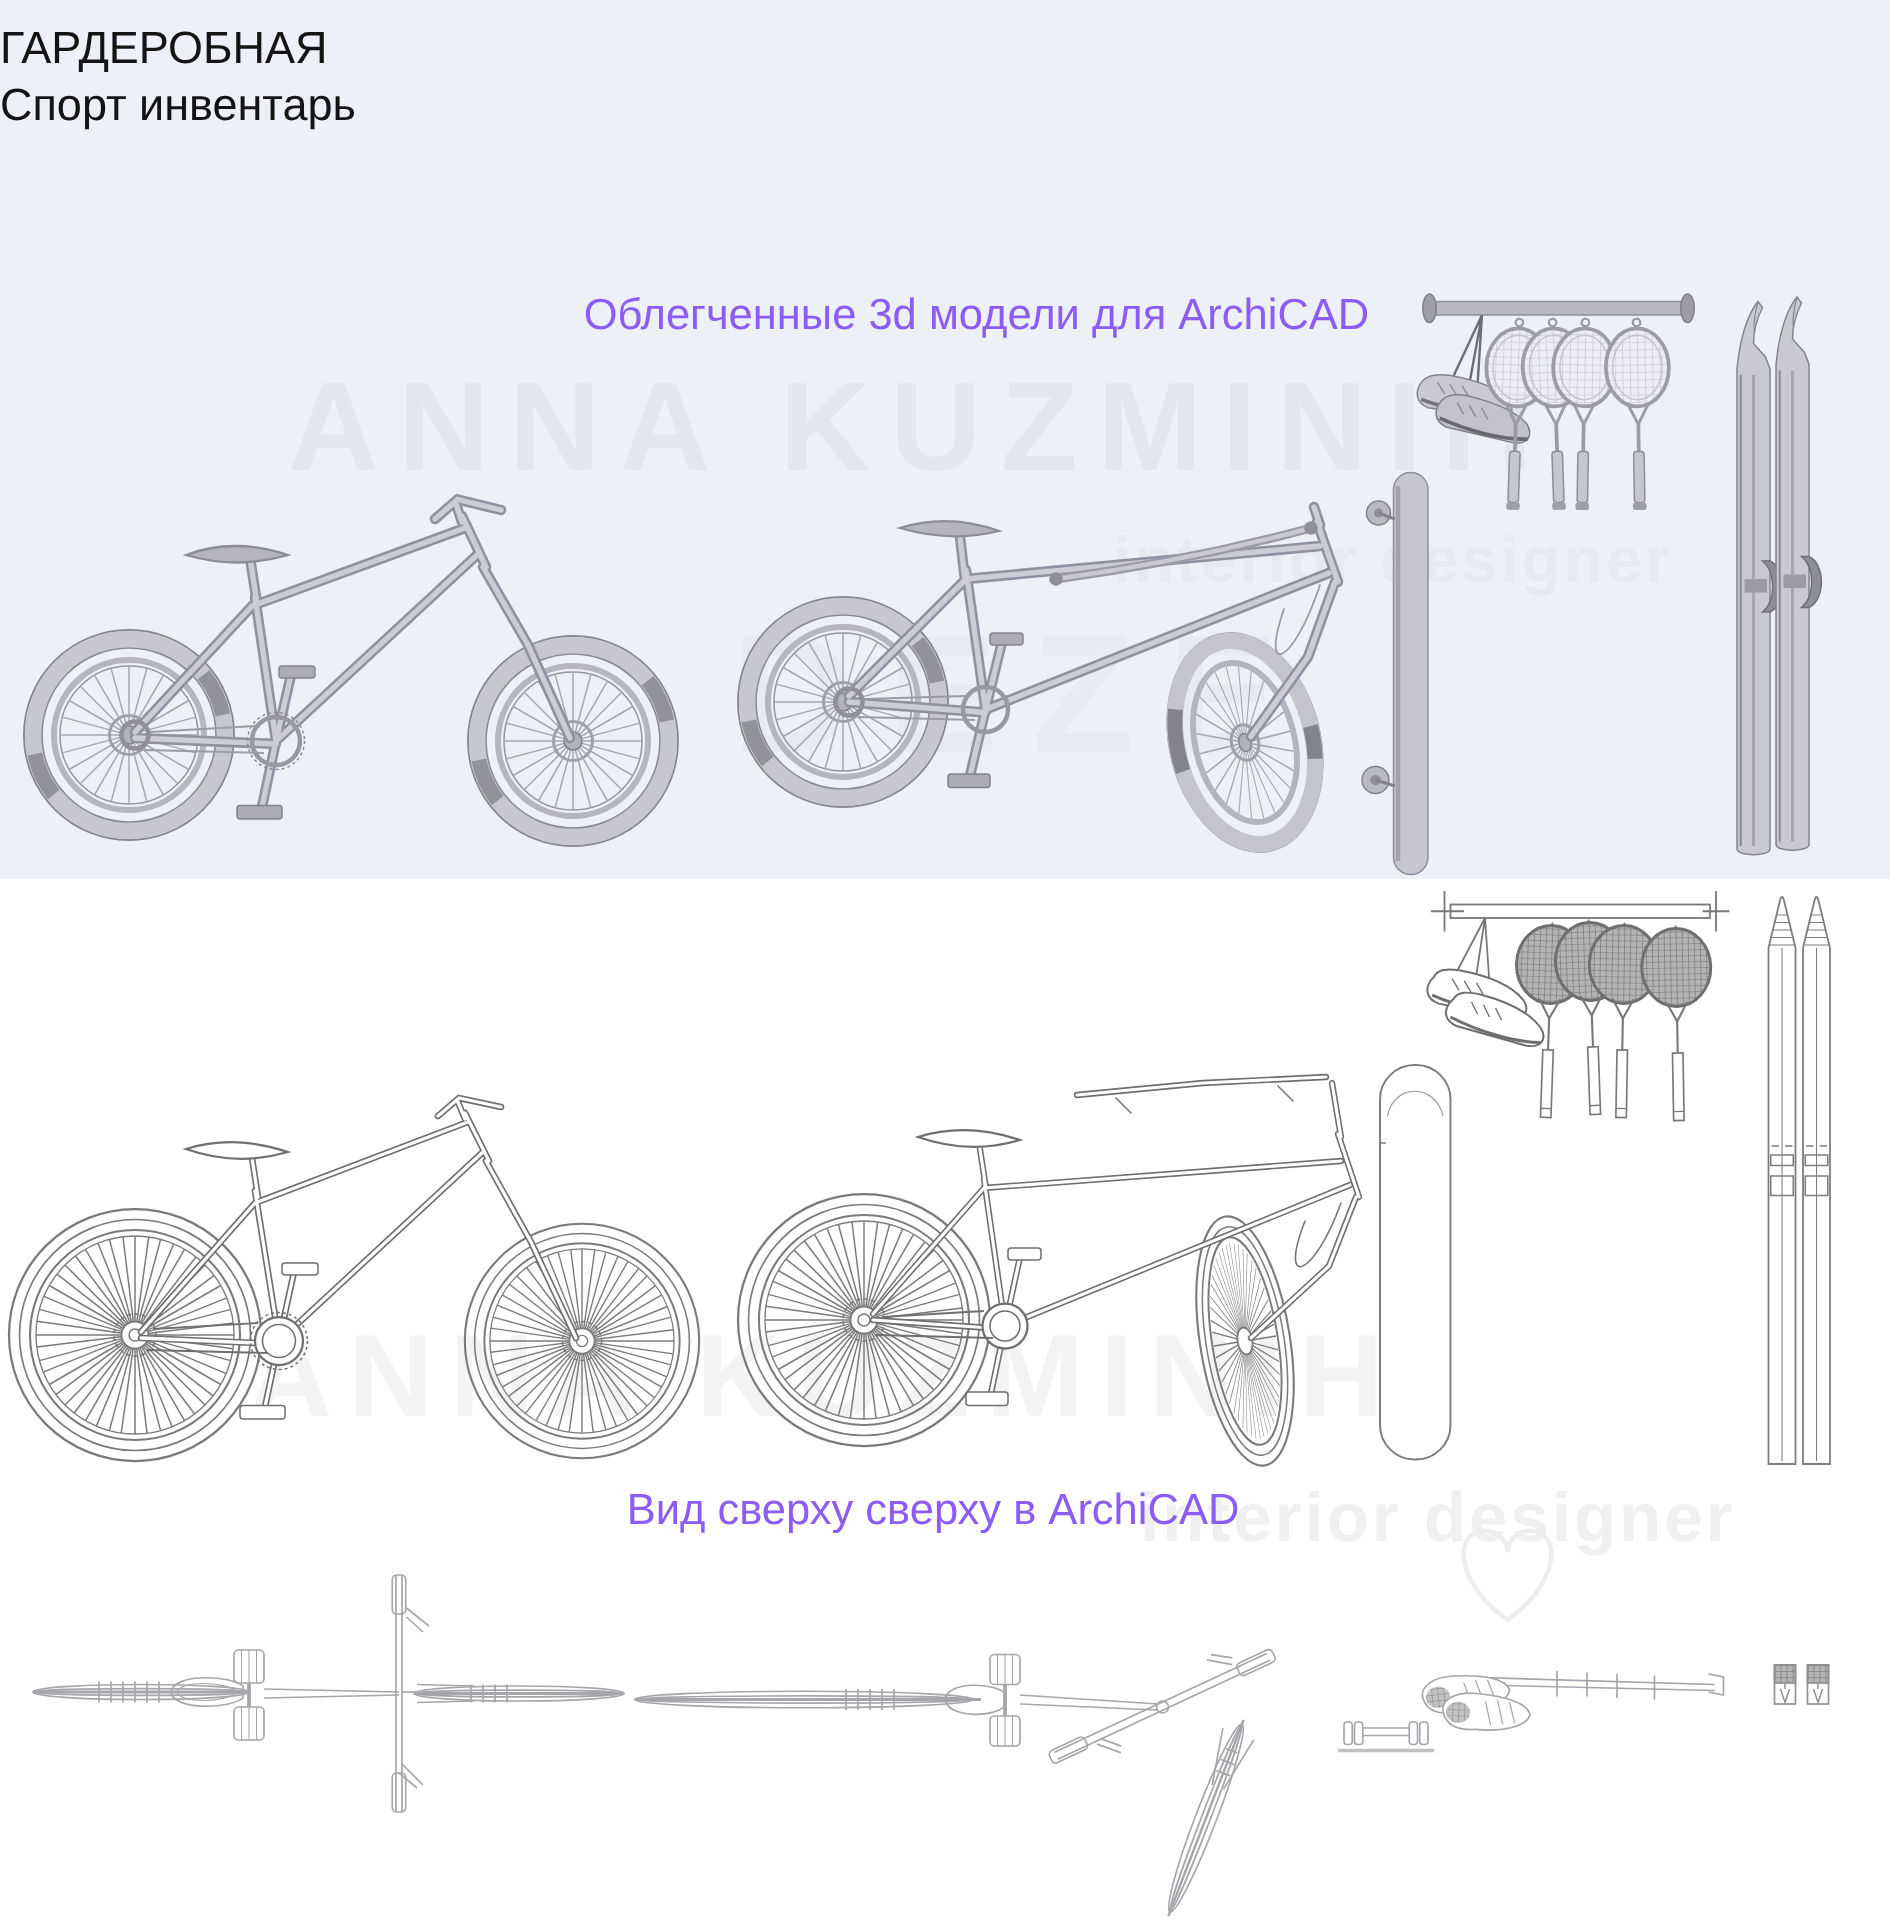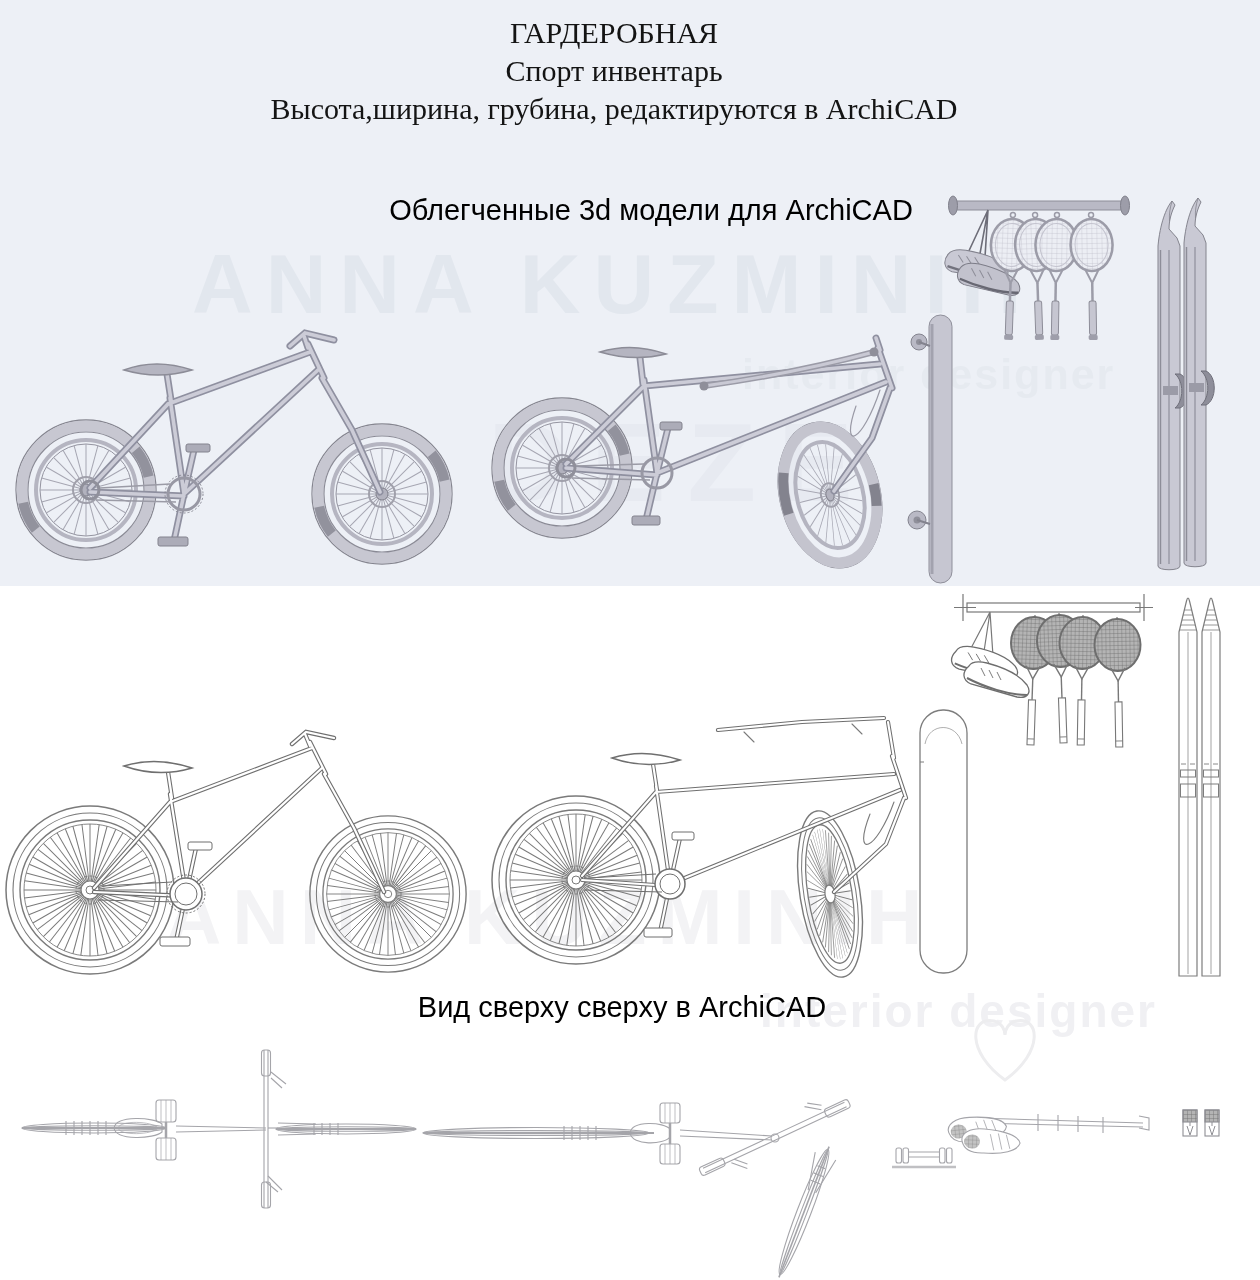--- a/index.html
+++ b/index.html
@@ -2,23 +2,23 @@
 <html><head>
 <meta charset="utf-8">
 <style>
   html,body{margin:0;padding:0;background:#ffffff;}
   .page{position:relative;width:1260px;height:1280px;overflow:hidden;
         font-family:"Liberation Sans","DejaVu Sans",sans-serif;background:#ffffff;}
   .band{position:absolute;left:0;width:1260px;}
   .band.top{top:0;height:586px;background:#edf0f6;}
   .band.mid{top:586px;height:404px;background:#ffffff;}
   .band.bot{top:990px;height:290px;background:#ffffff;}
-  .titleblock{position:absolute;left:0;top:14px;width:1228px;text-align:center;z-index:6;font-family:Liberation Serif, serif;}
+  .titleblock{position:absolute;left:0;top:14px;width:1228px;text-align:left;z-index:6;}
   .titleline{font-size:30px;line-height:38px;color:#141414;}
-  .heading{position:absolute;font-size:29px;color:#000000;white-space:nowrap;transform:translateX(-50%);z-index:6;}
+  .heading{position:absolute;font-size:29px;color:#8b5cf6;white-space:nowrap;transform:translateX(-50%);z-index:6;}
   .wm{position:absolute;white-space:nowrap;font-weight:bold;z-index:1;user-select:none;}
   .wm-name-top{left:192px;top:236px;font-size:84px;letter-spacing:13px;color:#e2e7ee;}
   .wm-role-top{left:742px;top:350px;font-size:43px;letter-spacing:2px;color:#e6eaf0;}
   .wm-frag-top{left:488px;top:398px;font-size:112px;letter-spacing:22px;color:#e7eaf1;}
   .wm-name-mid{left:165px;top:872px;font-size:78px;letter-spacing:11px;color:#f3f3f5;}
   .wm-role-mid{left:760px;top:984px;font-size:46px;letter-spacing:2px;color:#f0f0f3;}
   .item{position:absolute;z-index:3;}
   svg{display:block;overflow:visible;}
 </style>
 </head>
@@ -123,21 +123,20 @@
   <div class="wm wm-frag-top">DEZE</div>
   <div class="wm wm-name-mid">ANNA KUZMINIH</div>
   <div class="wm wm-role-mid">interior designer</div>
   <svg class="item" style="left:950px;top:1008px;z-index:1" width="110" height="78" viewBox="0 0 110 78">
     <path d="M55,72 C16,44 20,8 44,13 C52,15 55,22 55,27 C55,22 58,15 66,13 C90,8 94,44 55,72 Z" fill="none" stroke="#ededef" stroke-width="3"></path>
   </svg>
 
   <div class="titleblock">
     <div class="titleline">ГАРДЕРОБНАЯ</div>
     <div class="titleline">Спорт инвентарь</div>
-    <div class="titleline">Высота,ширина, грубина, редактируются в ArchiCAD</div>
   </div>
 
   <div class="heading" style="left:651px;top:194px;">Облегченные 3d модели для ArchiCAD</div>
   <div class="heading" style="left:622px;top:991px;">Вид сверху сверху в ArchiCAD</div>
 
   <svg class="item" style="left:8px;top:300px;" width="452" height="282" viewBox="0 0 452 282">
     <use href="#w3d" transform="translate(78,190)"></use>
     <use href="#w3d" transform="translate(374,194)"></use>
     <g stroke-linecap="round" fill="none">
       <path d="M176,194 L162,98 M160,104 L302,52 M176,194 L310,70 M82,188 L160,104 M82,192 L176,196 M300,44 L316,78 M314,78 L344,130 M344,130 L372,192 M159,74 L163,100 M176,194 L166,241 M176,194 L186,150 M300,48 L296,36 M282,46 L297,33 L326,40" stroke="#8f90a0" stroke-width="7"></path>

